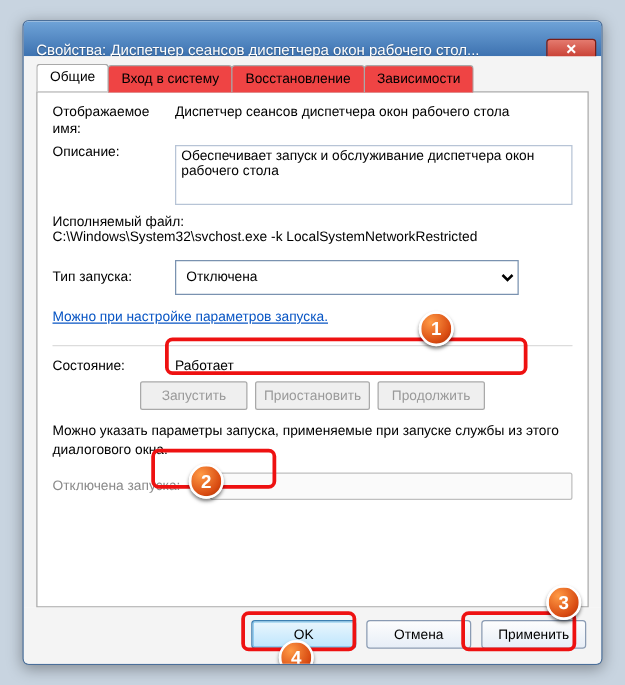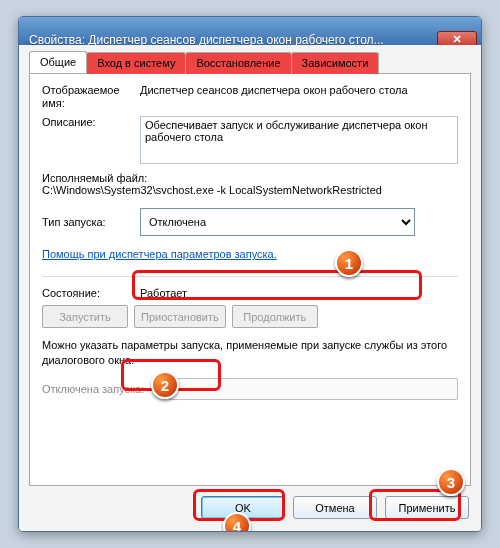--- a/index.html
+++ b/index.html
@@ -72,21 +72,21 @@
   select.startup {
     width: 275px; height: 28px;
     border: 1px solid #7a92b0; background: #fff;
     padding: 1px 4px;
   }
 
   a.help { color: #0855c4; text-decoration: underline; display: inline-block; margin: 6px 0 10px 0; }
 
   hr.sep { border: none; border-top: 1px solid #dcdcdc; margin: 6px 0 10px 0; }
 
-  .svcbtns { display: flex; gap: 6px; margin: 6px 0 10px 0; }
+  .svcbtns { display: flex; gap: 6px; margin: 6px 0 10px 0; justify-content: center; }
   .svcbtns button, .startinput {
     min-width: 86px; height: 23px;
     border: 1px solid #a9a9a9; background: #efefef;
     border-radius: 2px;
   }
   .svcbtns button:disabled { color: #9a9a9a; }
 
   .note { margin-bottom: 10px; line-height: 1.35; }
 
   .startinput {
@@ -165,21 +165,21 @@
         <div>C:\Windows\System32\svchost.exe -k LocalSystemNetworkRestricted</div>
       </div>
 
       <div class="row" style="align-items:center">
         <div class="lbl">Тип запуска:</div>
         <select class="startup">
           <option selected="">Отключена</option>
         </select>
       </div>
 
-      <a href="#" class="help">Помощь при диспетчера параметров запуска.</a>
+      <a href="#" class="help">Можно при настройке параметров запуска.</a>
 
       <hr class="sep">
 
       <div class="row">
         <div class="lbl">Состояние:</div>
         <div class="val">Работает</div>
       </div>
 
       <div class="svcbtns">
         <button disabled="">Запустить</button>

